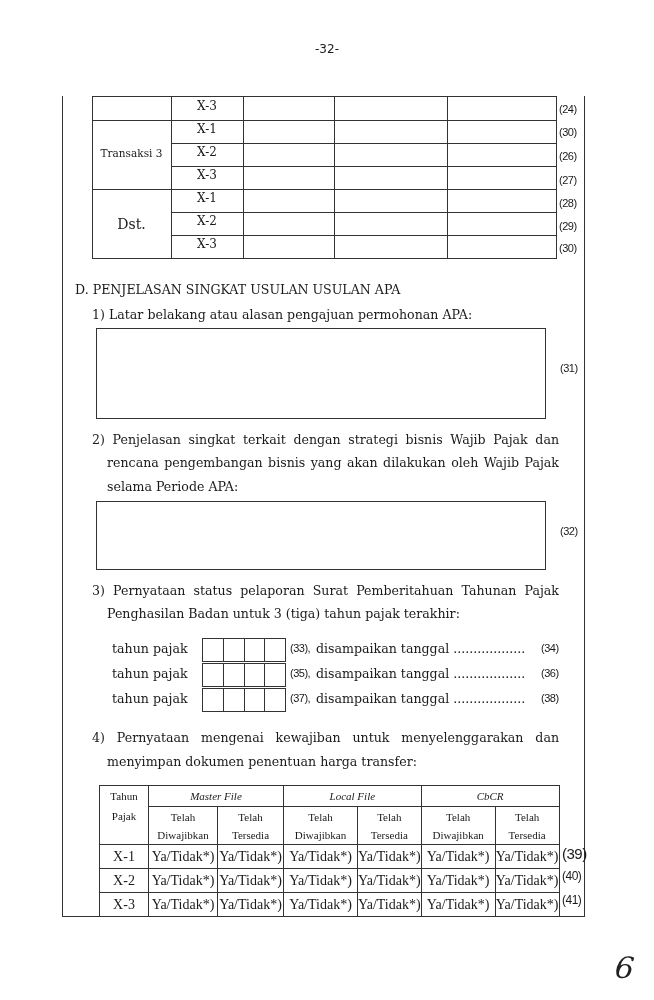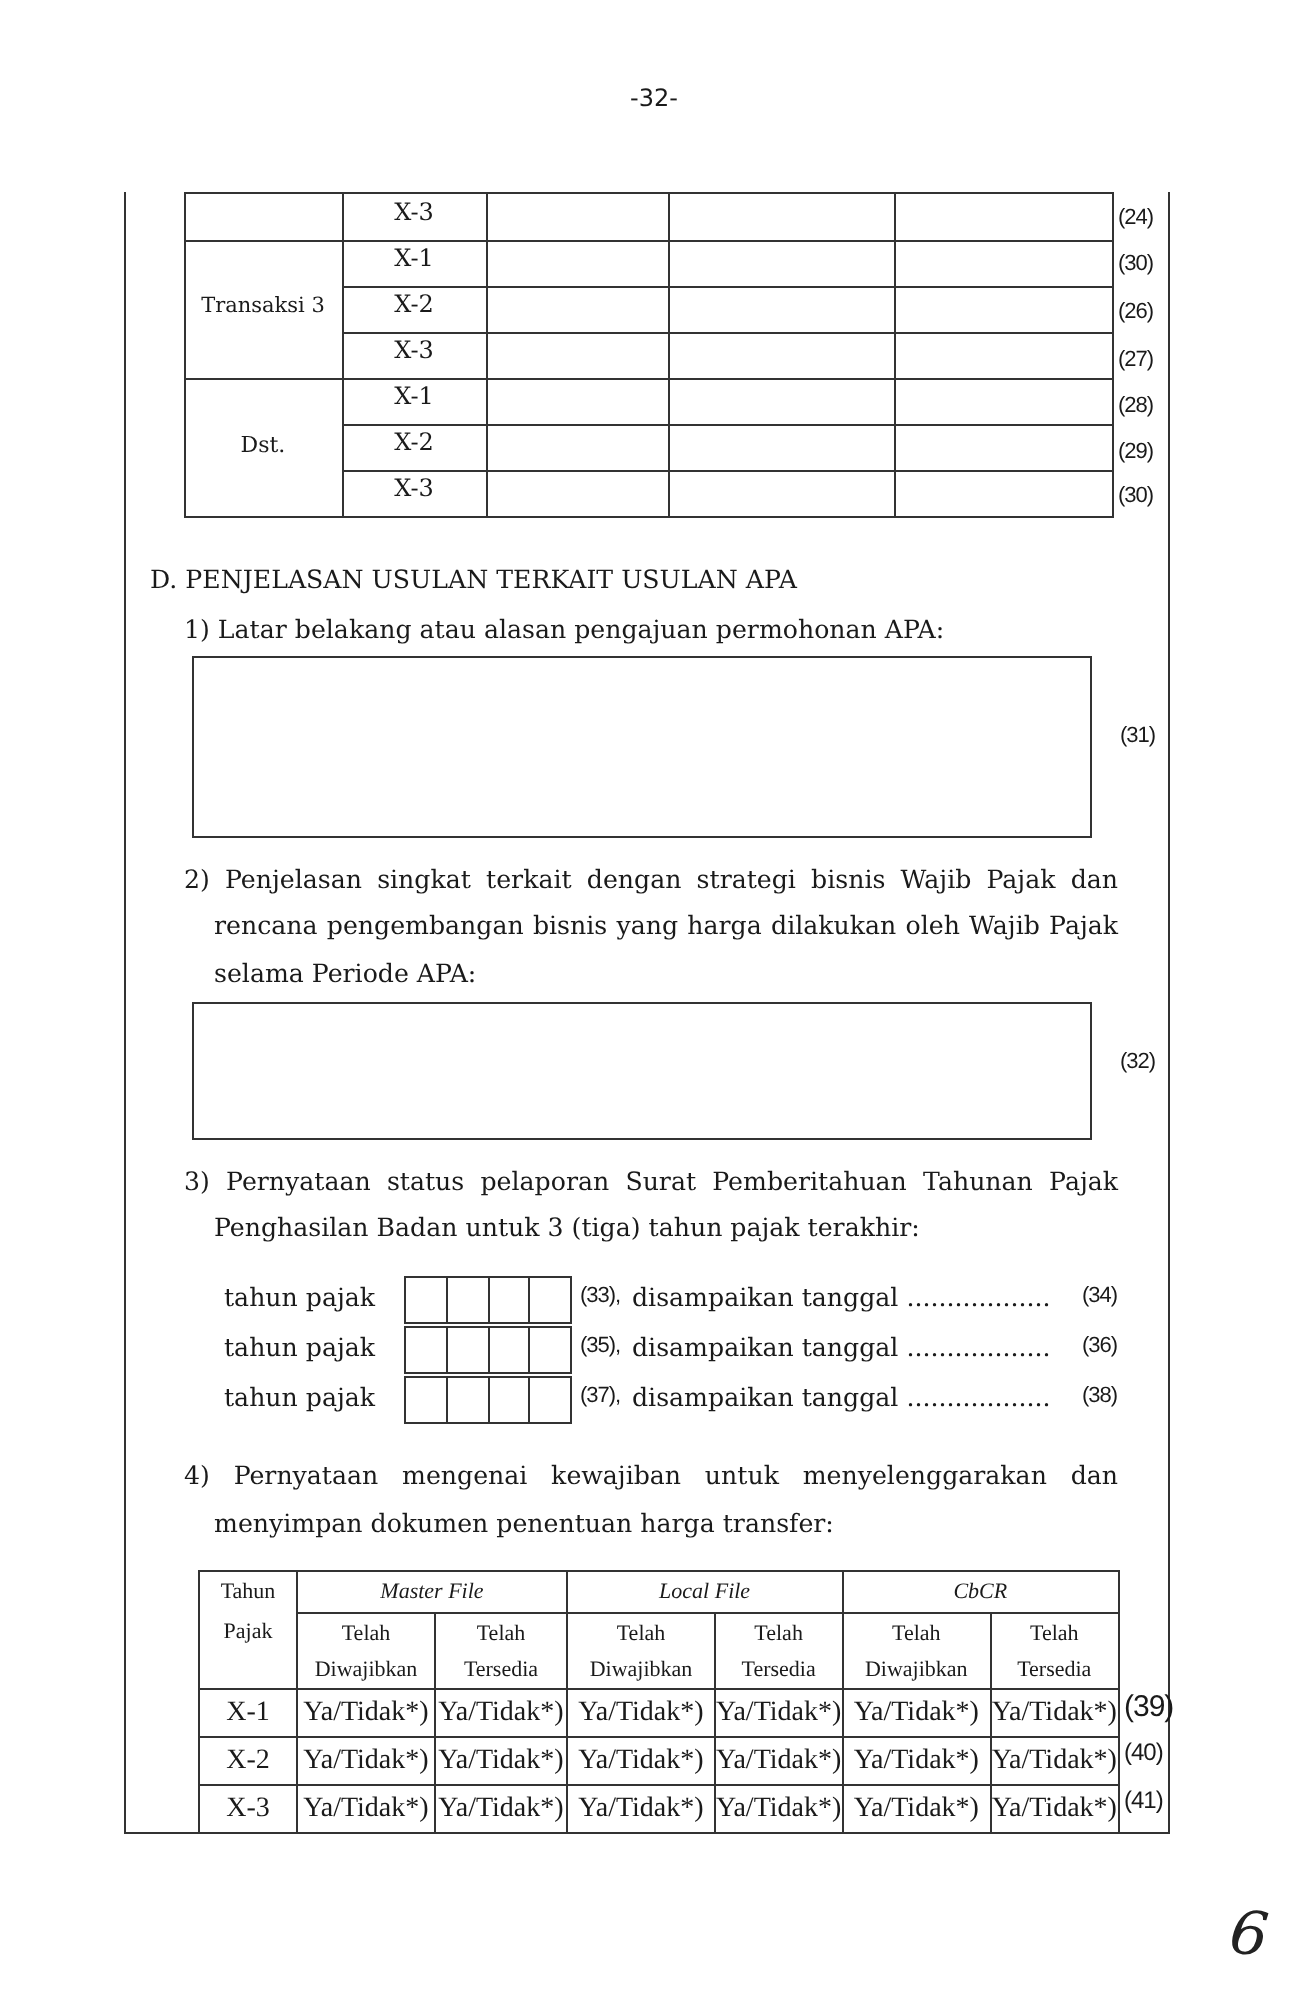--- a/index.html
+++ b/index.html
@@ -43,47 +43,47 @@
   <div class="line" style="left:92px;top:258px;width:464px;height:1px"></div>
 
   <div class="line" style="left:92px;top:96px;width:1px;height:163px"></div>
   <div class="line" style="left:171px;top:96px;width:1px;height:163px"></div>
   <div class="line" style="left:243px;top:96px;width:1px;height:163px"></div>
   <div class="line" style="left:334px;top:96px;width:1px;height:163px"></div>
   <div class="line" style="left:447px;top:96px;width:1px;height:163px"></div>
   <div class="line" style="left:556px;top:96px;width:1px;height:163px"></div>
 
   <div class="cell-text" style="left:92px;top:147px;width:79px;font-size:10.5px">Transaksi 3</div>
-  <div class="cell-text" style="left:92px;top:216px;width:79px;font-size:11px">Dst.</div>
+  <div class="cell-text" style="left:92px;top:216px;width:79px;font-size:14px">Dst.</div>
 
   <div class="cell-text" style="left:171px;top:99px;width:72px">X-3</div>
   <div class="cell-text" style="left:171px;top:122px;width:72px">X-1</div>
   <div class="cell-text" style="left:171px;top:145px;width:72px">X-2</div>
   <div class="cell-text" style="left:171px;top:168px;width:72px">X-3</div>
   <div class="cell-text" style="left:171px;top:191px;width:72px">X-1</div>
   <div class="cell-text" style="left:171px;top:214px;width:72px">X-2</div>
   <div class="cell-text" style="left:171px;top:237px;width:72px">X-3</div>
 
   <div class="tag" style="left:559px;top:103px">(24)</div>
   <div class="tag" style="left:559px;top:126px">(30)</div>
   <div class="tag" style="left:559px;top:150px">(26)</div>
   <div class="tag" style="left:559px;top:174px">(27)</div>
   <div class="tag" style="left:559px;top:197px">(28)</div>
   <div class="tag" style="left:559px;top:220px">(29)</div>
   <div class="tag" style="left:559px;top:242px">(30)</div>
 </div>
 
-<div class="para" style="left:75px;top:282px">D. PENJELASAN USULAN TERKAIT USULAN APA</div>
+<div class="para" style="left:75px;top:282px">D. PENJELASAN SINGKAT USULAN USULAN APA</div>
 
 <div class="para" style="left:92px;top:307px">1) Latar belakang atau alasan pengajuan permohonan APA:</div>
 <div class="box" style="left:96px;top:328px;width:450px;height:91px"></div>
 <div class="tag" style="left:560px;top:362px">(31)</div>
 
 <div class="para just" style="left:92px;top:432px;width:467px">2) Penjelasan singkat terkait dengan strategi bisnis Wajib Pajak dan</div>
-<div class="para just" style="left:107px;top:455px;width:452px">rencana pengembangan bisnis yang harga dilakukan oleh Wajib Pajak</div>
+<div class="para just" style="left:107px;top:455px;width:452px">rencana pengembangan bisnis yang akan dilakukan oleh Wajib Pajak</div>
 <div class="para" style="left:107px;top:479px">selama Periode APA:</div>
 <div class="box" style="left:96px;top:501px;width:450px;height:69px"></div>
 <div class="tag" style="left:560px;top:525px">(32)</div>
 
 <div class="para just" style="left:92px;top:583px;width:467px">3) Pernyataan status pelaporan Surat Pemberitahuan Tahunan Pajak</div>
 <div class="para" style="left:107px;top:606px">Penghasilan Badan untuk 3 (tiga) tahun pajak terakhir:</div>
 
 <div>
   <div class="para" style="left:112px;top:641px">tahun pajak</div>
   <div class="yearbox" style="left:202px;top:638px">

